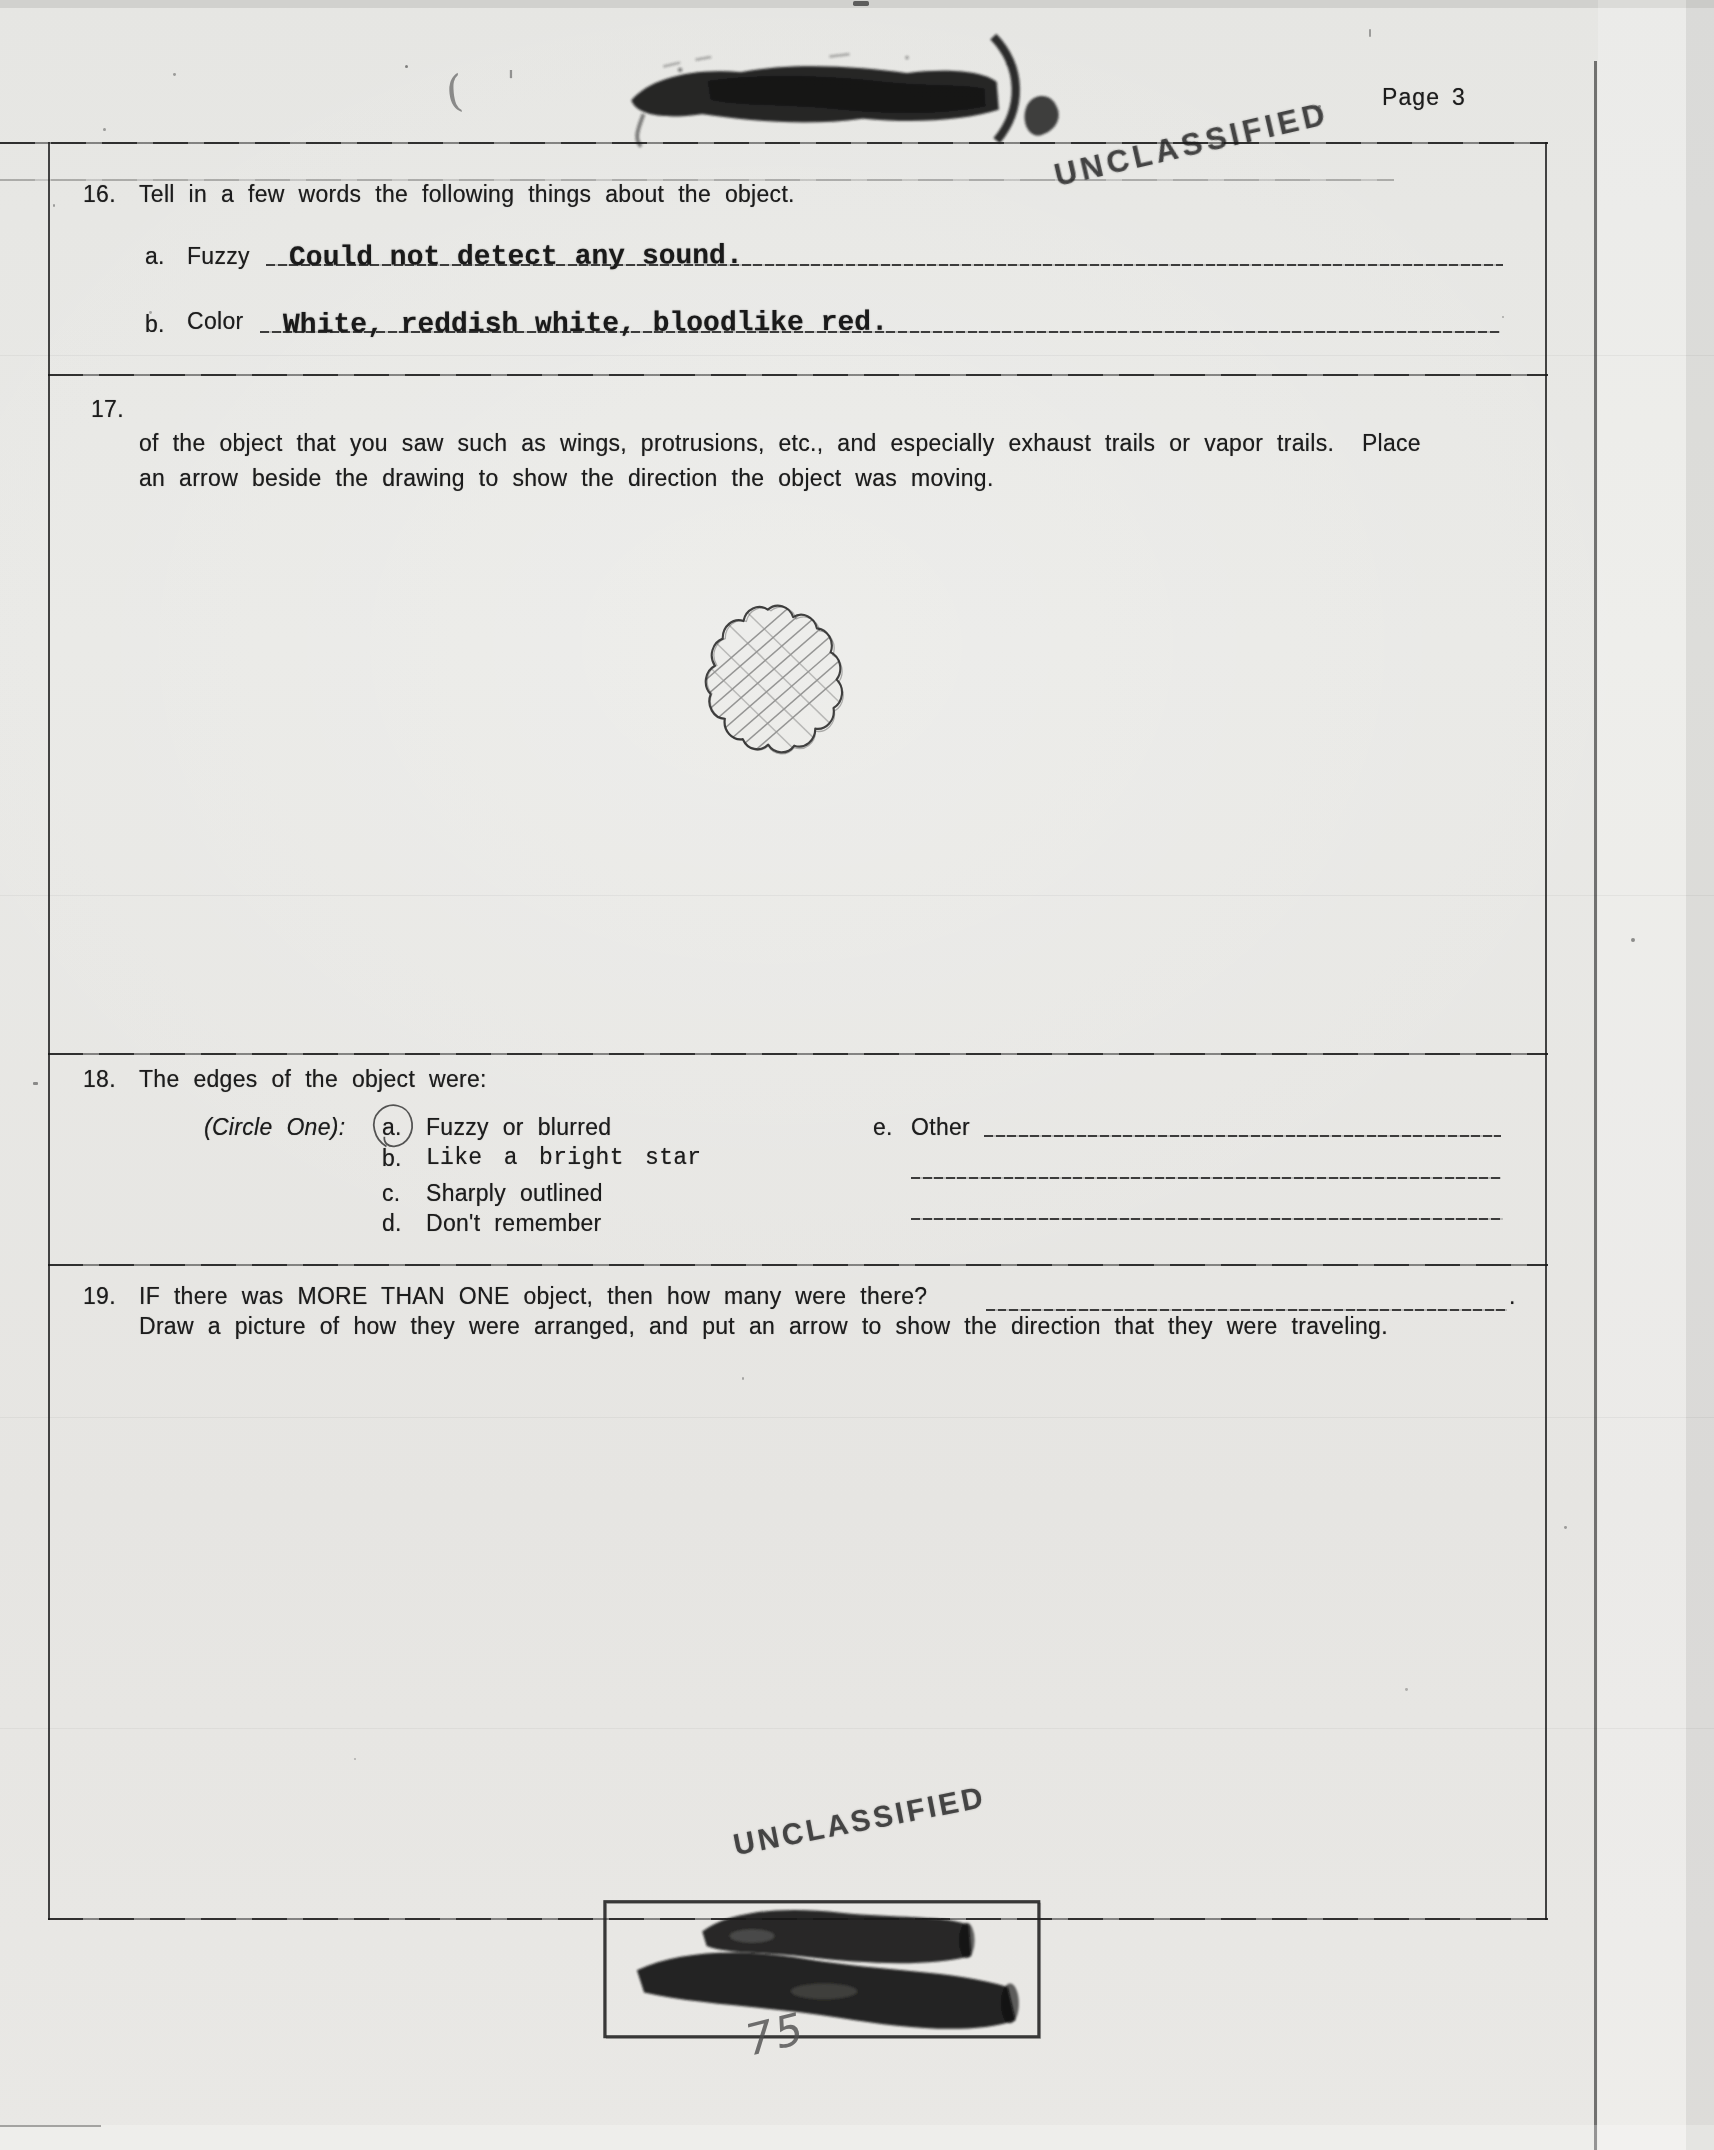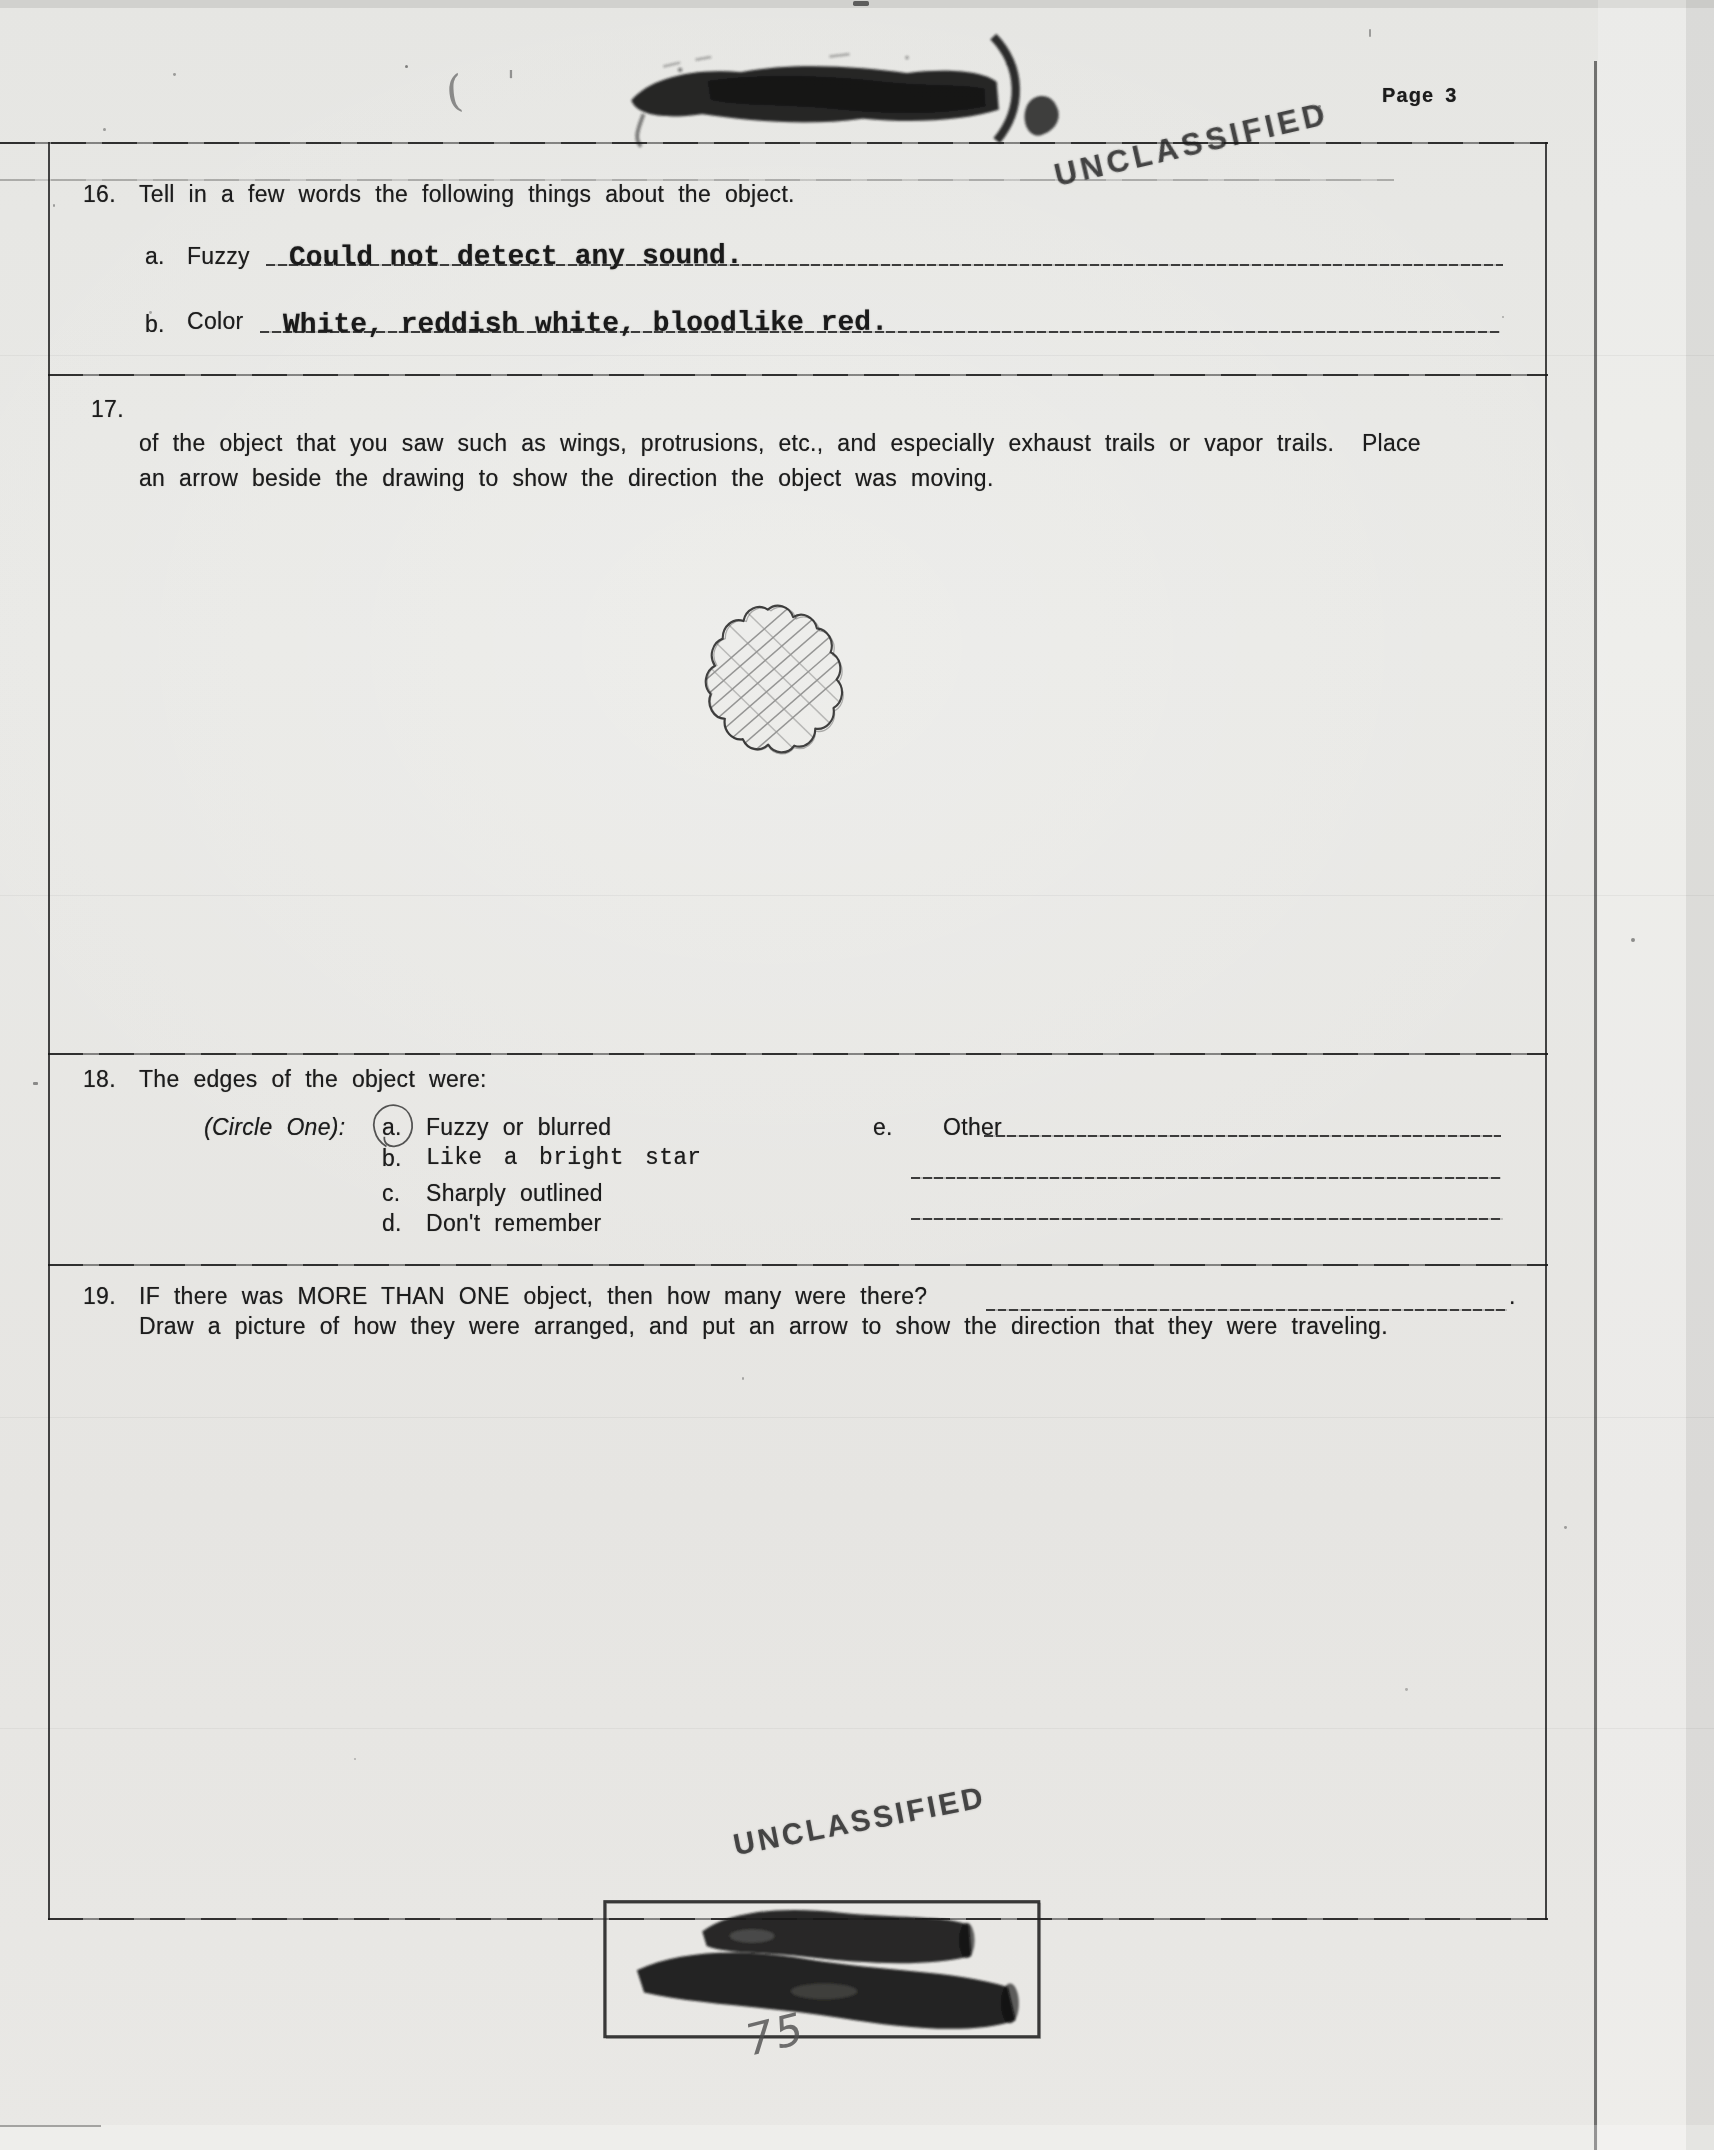--- a/index.html
+++ b/index.html
@@ -61,21 +61,21 @@
       <circle cx="150" cy="70" r="4" fill="#222" opacity=".5"></circle>
       <circle cx="744" cy="58" r="5" fill="#222" opacity=".5"></circle>
       <circle cx="560" cy="48" r="3" fill="#222" opacity=".45"></circle>
     </g>
   </svg>
 
   <div class="pencil" style="left:446px;top:66px;font-size:43px;opacity:.6;transform:rotate(-6deg);">(</div>
   <div class="pencil" style="left:507px;top:65px;font-size:29px;opacity:.55;">'</div>
 
   <div class="stamp" style="left:1047px;top:126px;font-size:32px;letter-spacing:4.4px;transform:rotate(-13deg) scaleX(.97);">UNCLASSIFIED</div>
-  <div class="t" style="left:1382px;top:84px;font-size:20px;font-weight:700;letter-spacing:1.1px;word-spacing:4.4px;">Page 3</div>
+  <div class="t" style="left:1382px;top:84px;font-size:23px;font-weight:400;letter-spacing:1.1px;word-spacing:4.4px;">Page 3</div>
 
   <div class="rule" style="left:0;top:142px;width:1548px;"></div>
   <div class="rule" style="left:0;top:179px;width:1394px;height:1.7px;opacity:.32;"></div>
   <div class="vrule" style="left:48px;top:142px;height:1778px;"></div>
   <div class="vrule" style="left:1545px;top:142px;height:1778px;"></div>
   <div class="rule" style="left:48px;top:1918px;width:1500px;"></div>
   <div class="rule" style="left:48px;top:374px;width:1500px;"></div>
   <div class="rule" style="left:48px;top:1053px;width:1500px;"></div>
   <div class="rule" style="left:48px;top:1264px;width:1500px;"></div>
 
@@ -133,21 +133,21 @@
   <div class="t" style="left:382px;top:1180px;">c.</div>
   <div class="t" style="left:426px;top:1180px;">Sharply outlined</div>
   <div class="t" style="left:382px;top:1210px;">d.</div>
   <div class="t" style="left:426px;top:1210px;">Don't remember</div>
 
   <svg style="left:367px;top:1100px;" width="53" height="55" viewBox="0 0 96 100">
     <path d="M30,82 C10,66 6,32 27,17 C50,1 78,13 82,38 C86,64 67,86 44,84 C33,83 26,75 29,64" fill="none" stroke="#383838" stroke-width="3.2" opacity=".85" transform="rotate(-9 48 50)"></path>
   </svg>
 
   <div class="t" style="left:873px;top:1114px;">e.</div>
-  <div class="t" style="left:911px;top:1114px;margin-left:32px;">Other</div>
+  <div class="t" style="left:911px;top:1114px;">Other</div>
   <div class="ln" style="left:984px;top:1135px;width:517px;height:1.7px;"></div>
   <div class="ln" style="left:911px;top:1177px;width:590px;height:1.7px;"></div>
   <div class="ln" style="left:911px;top:1218px;width:592px;height:1.7px;"></div>
 
   <div class="t num" style="left:83px;top:1283px;">19.</div>
   <div class="t" style="left:139px;top:1283px;">IF there was MORE THAN ONE object, then how many were there?</div>
   <div class="ln" style="left:986px;top:1309px;width:521px;height:1.7px;"></div>
   <div class="t" style="left:1509px;top:1283px;">.</div>
   <div class="t" style="left:139px;top:1313px;">Draw a picture of how they were arranged, and put an arrow to show the direction that they were traveling.</div>
 

